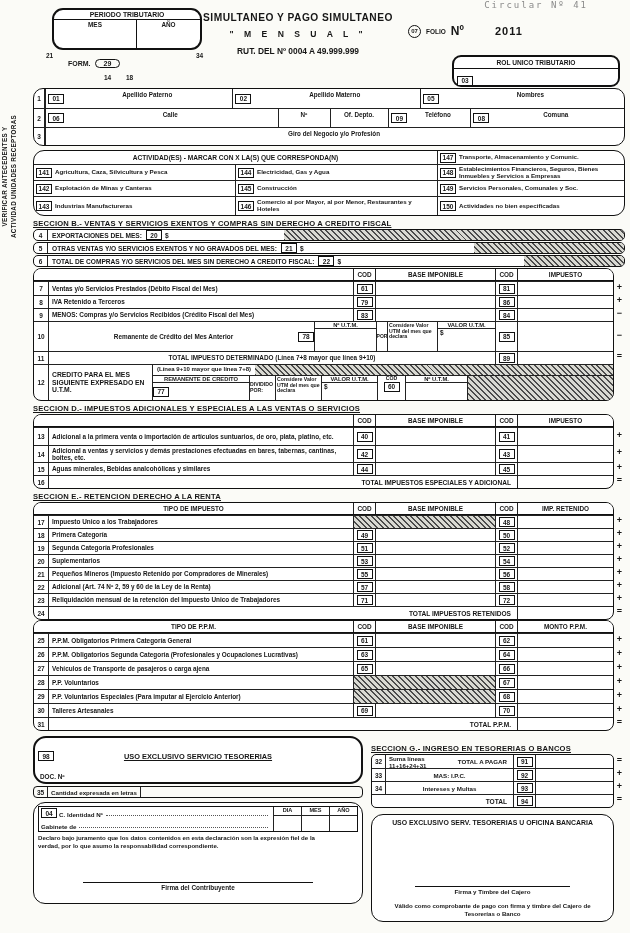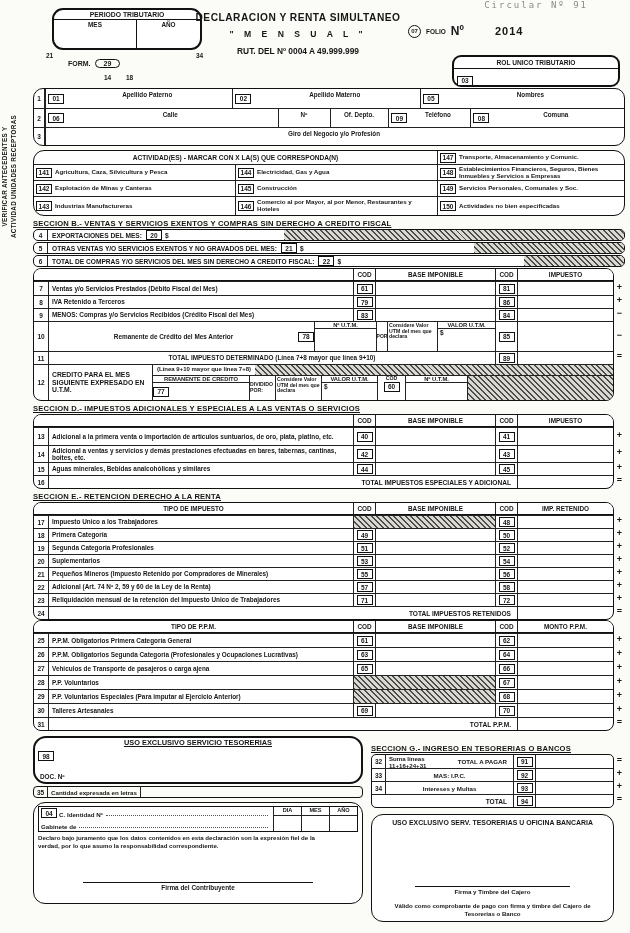--- a/index.html
+++ b/index.html
@@ -64,29 +64,29 @@
 .actcell:first-child{border-left:none}
 .actcell .al{font-size:6.2px;font-weight:bold;line-height:1.1}
 
 .brow{display:flex;align-items:stretch;border:1.6px solid #111;border-radius:5px;margin-bottom:1px;height:12px;overflow:hidden;background:#fff}
 .brow .bl{font-size:6.6px;font-weight:bold;padding:0 4px;display:flex;align-items:center;white-space:nowrap}
 .brow .cur{font-size:6.6px;font-weight:bold;padding:0 3px;display:flex;align-items:center}
 .brow .blank{flex:1}
 
 .vstack{display:flex;flex-direction:column;align-items:center;justify-content:center;font-size:5px;font-weight:bold;line-height:1;border-left:1px solid #222;width:11px}
 .subhdr{font-size:5.8px;font-weight:bold;text-align:center;border-bottom:1px solid #222}
-.bigbox-title{font-size:7.4px;font-weight:bold;text-align:center;text-decoration:underline;padding-top:0}
+.bigbox-title{font-size:7.4px;font-weight:bold;text-align:center;text-decoration:underline;padding-top:14px}
 .sigline{border-top:1.4px solid #111;width:70%;margin:0 auto}
 .siglab{font-size:6.4px;font-weight:bold;text-align:center;margin-top:1px}
 </style>
 </head>
 <body>
 
 <div class="page">
-  <div class="corner">Circular Nº 91</div>
+  <div class="corner">Circular Nº 41</div>
   <div class="vwrap">
     <div>VERIFICAR ANTECEDENTES Y</div>
       <div>ACTIVIDAD UNIDADES RECEPTORAS</div>
   </div>
 
   <div class="pbox">
     <div class="t">PERIODO TRIBUTARIO</div>
     <div class="cols">
       <div style="flex:1.3;border-right:1.2px solid #111">MES</div>
       <div style="flex:1">AÑO</div>
@@ -94,29 +94,29 @@
   </div>
   <div class="smallnum" style="left:46px;top:52px">21</div>
   <div class="smallnum" style="left:196px;top:52px">34</div>
   <div class="formline">
     <span>FORM.</span>
     <span class="oval">29</span>
   </div>
   <div class="smallnum" style="left:104px;top:74px">14</div>
   <div class="smallnum" style="left:126px;top:74px">18</div>
   <div class="titles">
-    <div class="l1">DECLARACION Y RENTA SIMULTANEO</div>
+    <div class="l1">SIMULTANEO Y PAGO SIMULTANEO</div>
     <div class="l2">" M E N S U A L "</div>
     <div class="l3">RUT. DEL Nº 0004 A 49.999.999</div>
   </div>
   <div class="folio">
     <span class="circ">07</span>
     <span class="fl">FOLIO</span>
     <span class="no">Nº</span>
-    <span class="yr">2014</span>
+    <span class="yr">2011</span>
   </div>
   <div class="rutbox">
     <div class="t">ROL UNICO TRIBUTARIO</div>
     <span class="cb">03</span>
     <span></span>
   </div>
 
   <div class="content">
 
     <div class="box" style="border-radius:10px">

